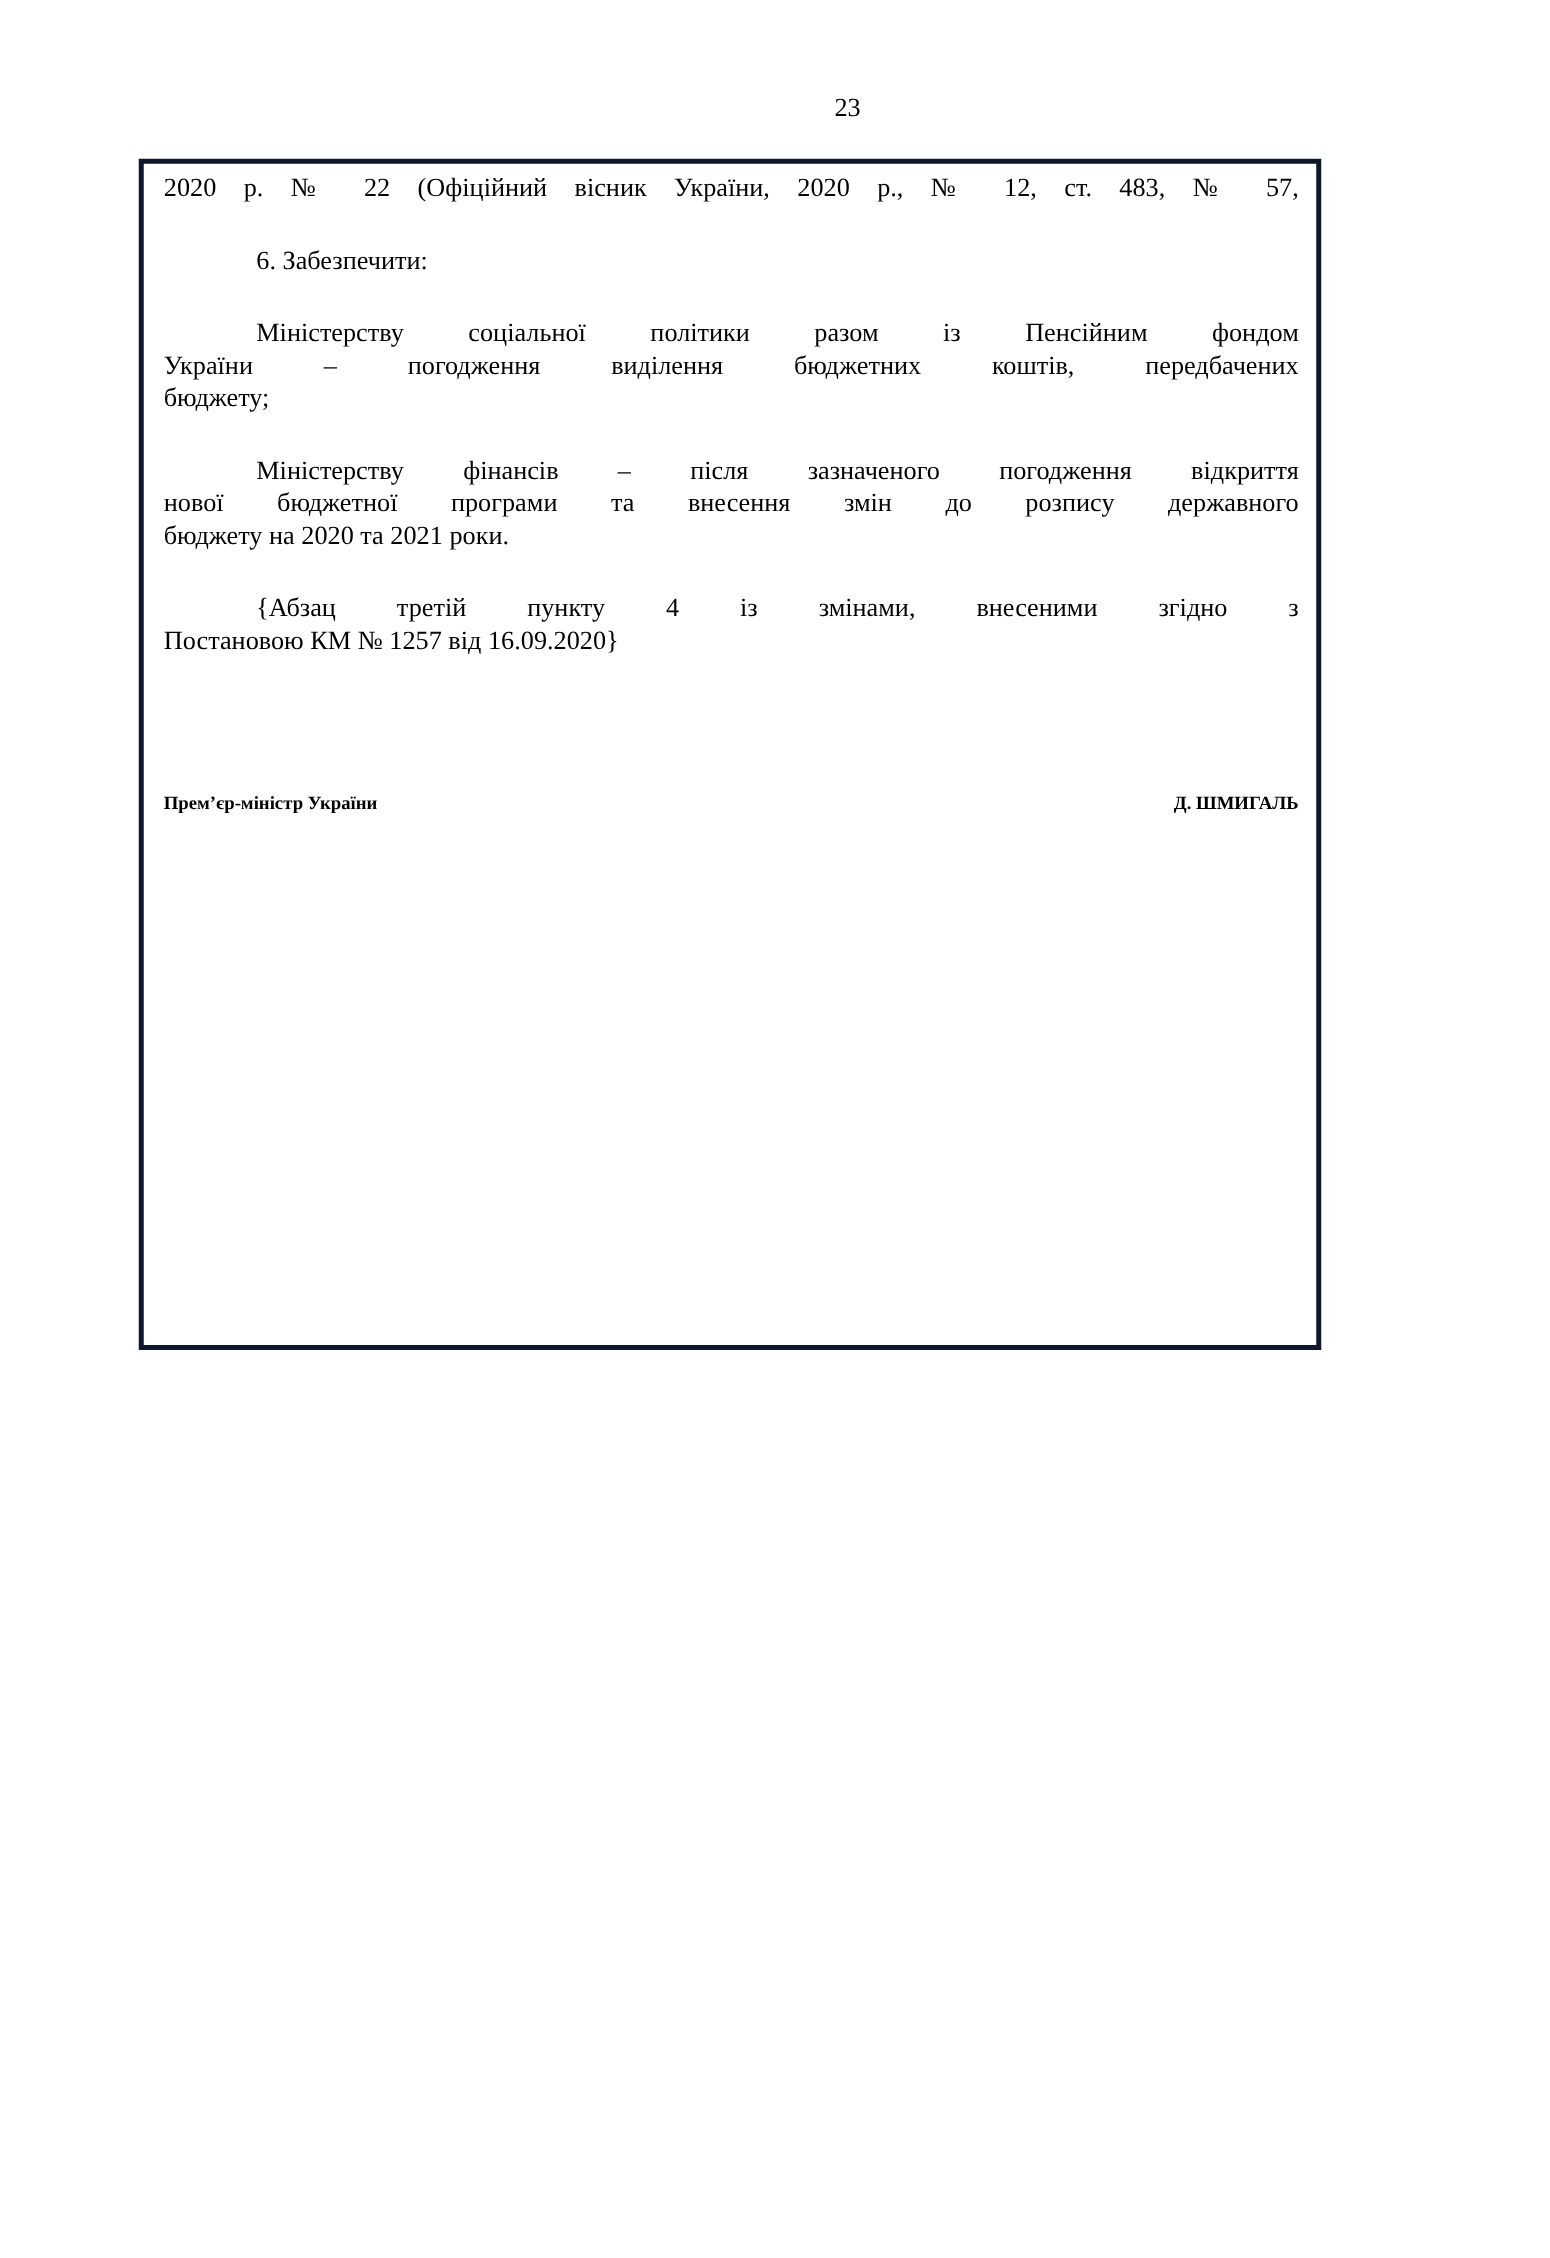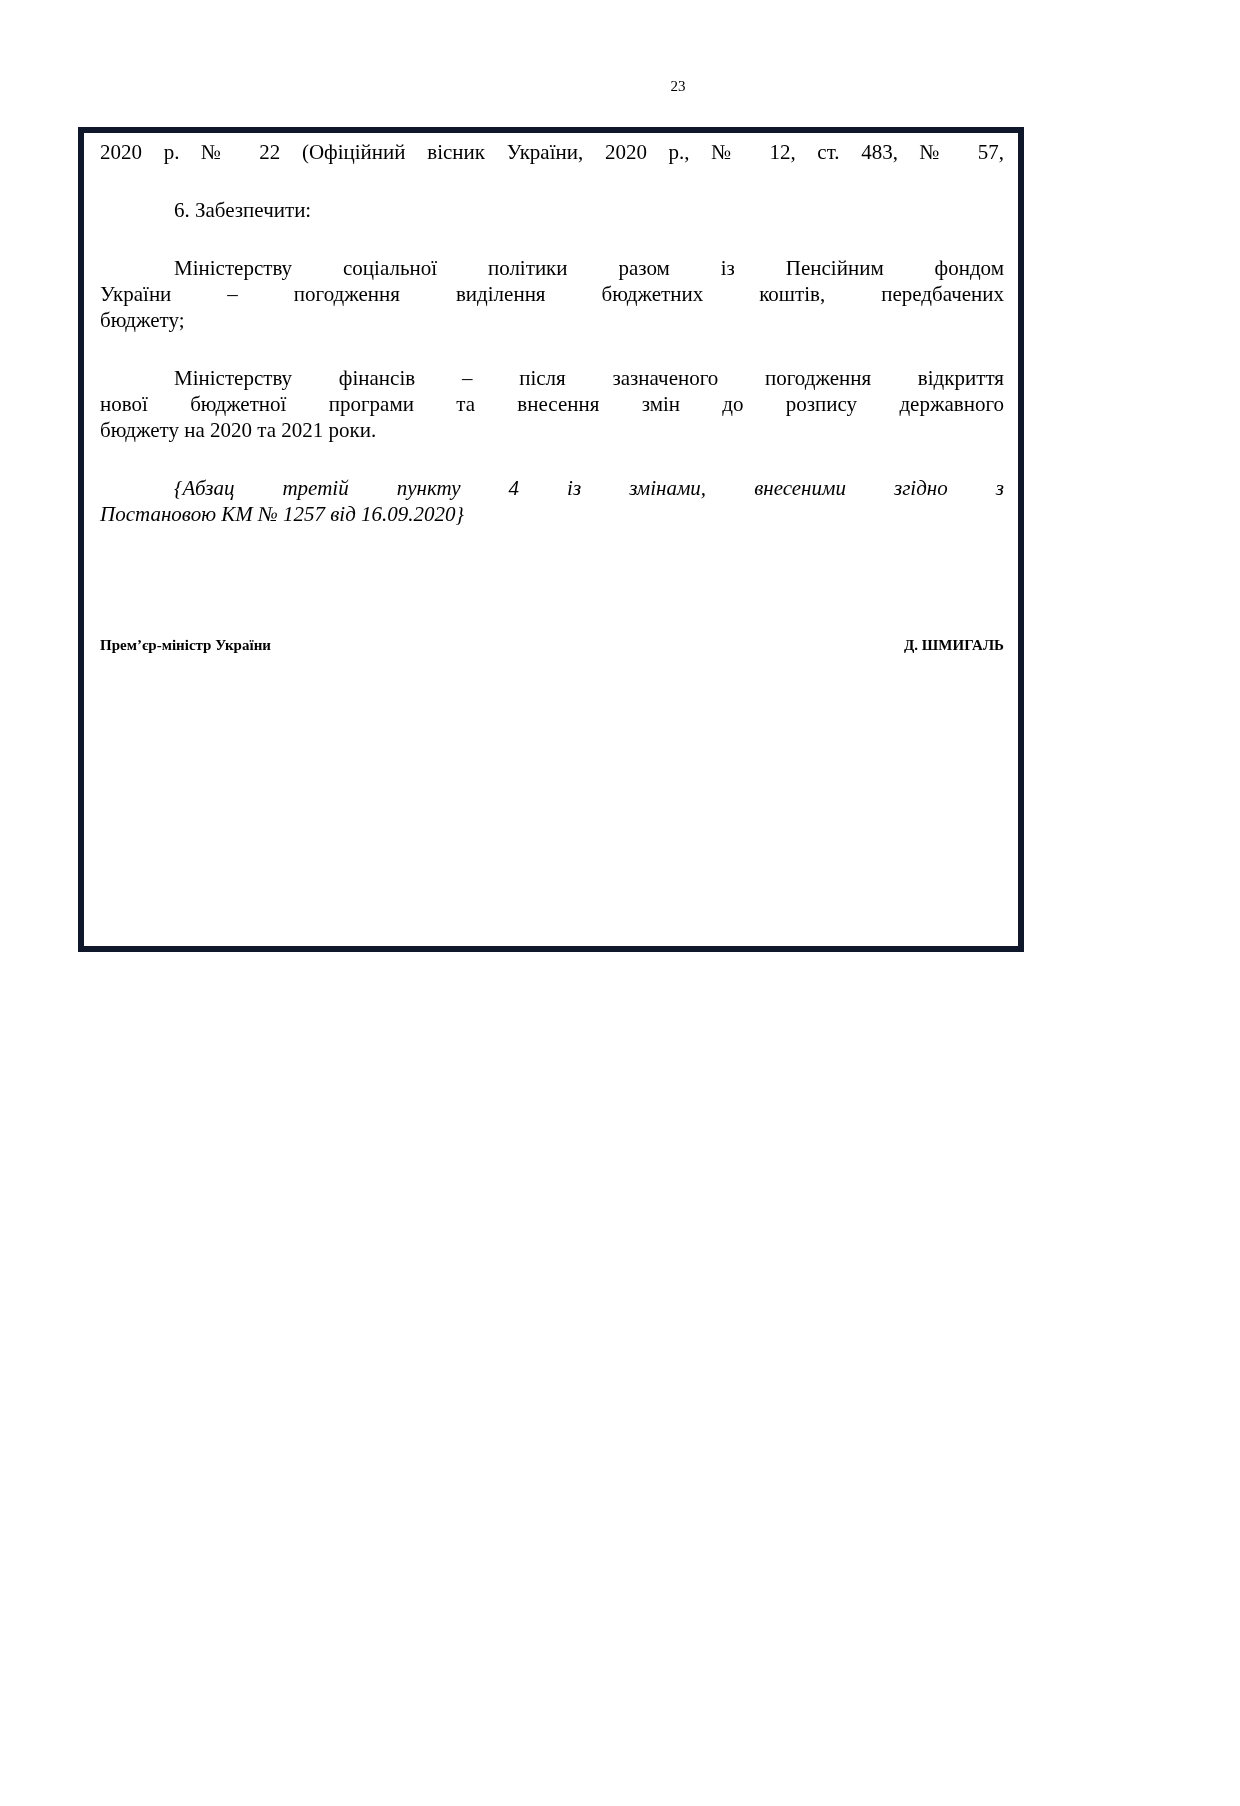--- a/index.html
+++ b/index.html
@@ -20,39 +20,39 @@
   }
   .page-number-row {
     padding-top: 73px;
     margin-left: 181px;
     width: 946px;
     text-align: center;
   }
   .page-number {
     display: inline-block;
     transform: translateX(24px);
-    font-size: 15px;
+    font-size: 21px;
     line-height: 26px;
   }
   .content-frame {
     box-sizing: border-box;
-    margin-left: 78px;
+    margin-left: 111px;
     margin-top: 28px;
     width: 946px;
-    height: 825px;
-    border: 6px solid #0f172a;
+    height: 953px;
+    border: 4px solid #0f172a;
     background: #ffffff;
     padding: 6px 14px 0 16px;
   }
   .paragraph {
     margin: 0 0 32px 0;
     font-size: 21px;
     line-height: 26px;
   }
-  .paragraph.italic { font-style: italic; }
+  .paragraph.italic { }
   .line {
     text-align: justify;
     text-align-last: justify;
     white-space: normal;
   }
   .line.last {
     text-align-last: left;
   }
   .line.indent {
     padding-left: 74px;

